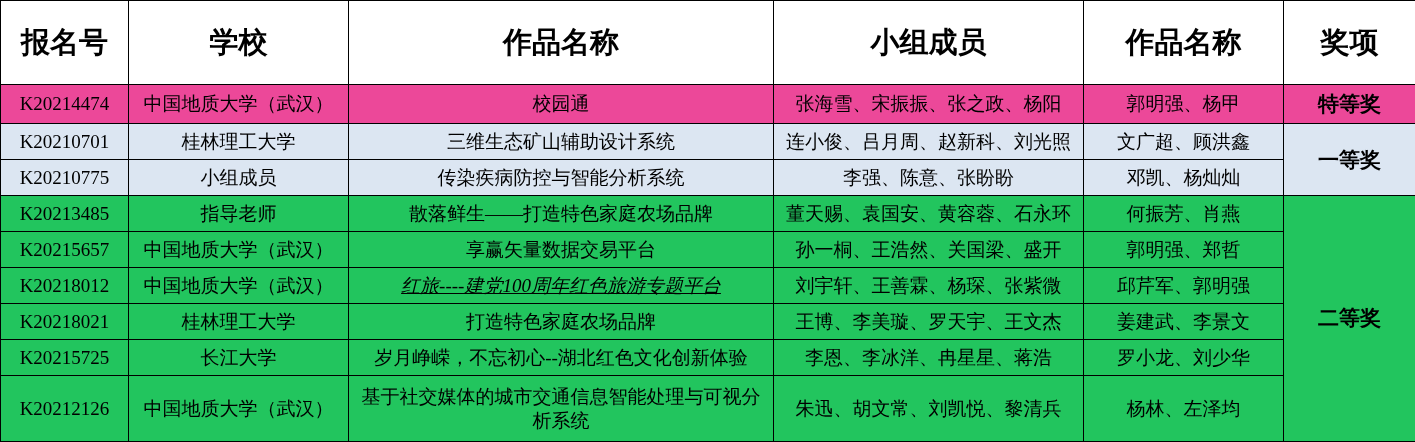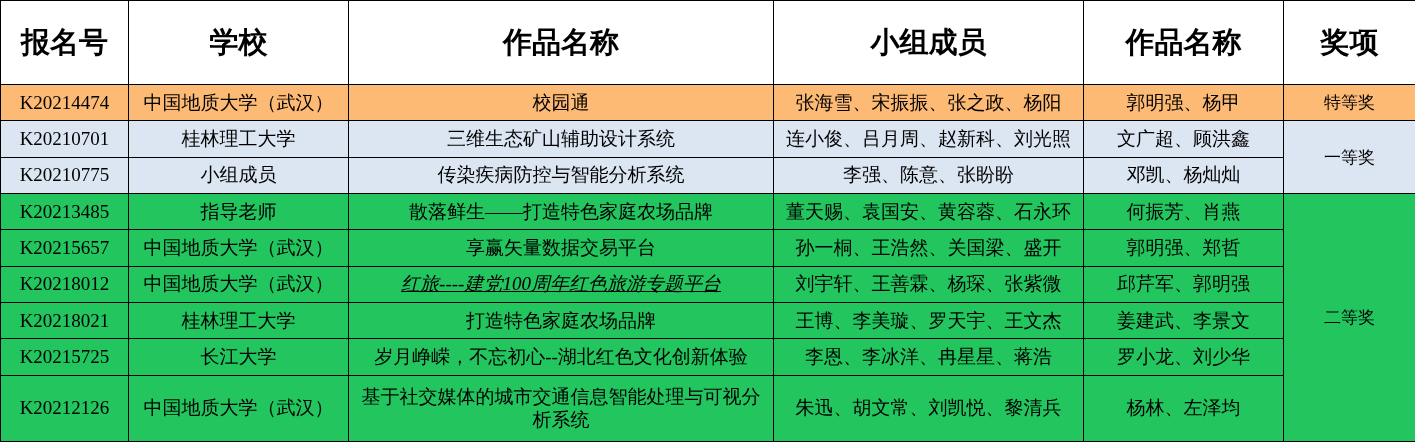--- a/index.html
+++ b/index.html
@@ -41,27 +41,27 @@
     color: #000000;
     line-height: 1.25;
   }
   .col-id    { width: 128px; }
   .col-school{ width: 220px; }
   .col-work  { width: 425px; }
   .col-members { width: 310px; }
   .col-teacher { width: 200px; }
   .col-award { width: 132px; }
 
-  .row-special td { background: #fdba74; }
+  .row-special td { background: #ec4899; }
   .row-first td   { background: #dce6f2; }
   .row-second td  { background: #22c55e; }
 
   .award-cell {
-    font-weight: normal;
-    font-size: 17px;
+    font-weight: bold;
+    font-size: 21px;
   }
   .underline-text {
     text-decoration: underline;
     font-style: italic;
   }
 </style>
 </head>
 <body>
 
 <table class="award-table">

